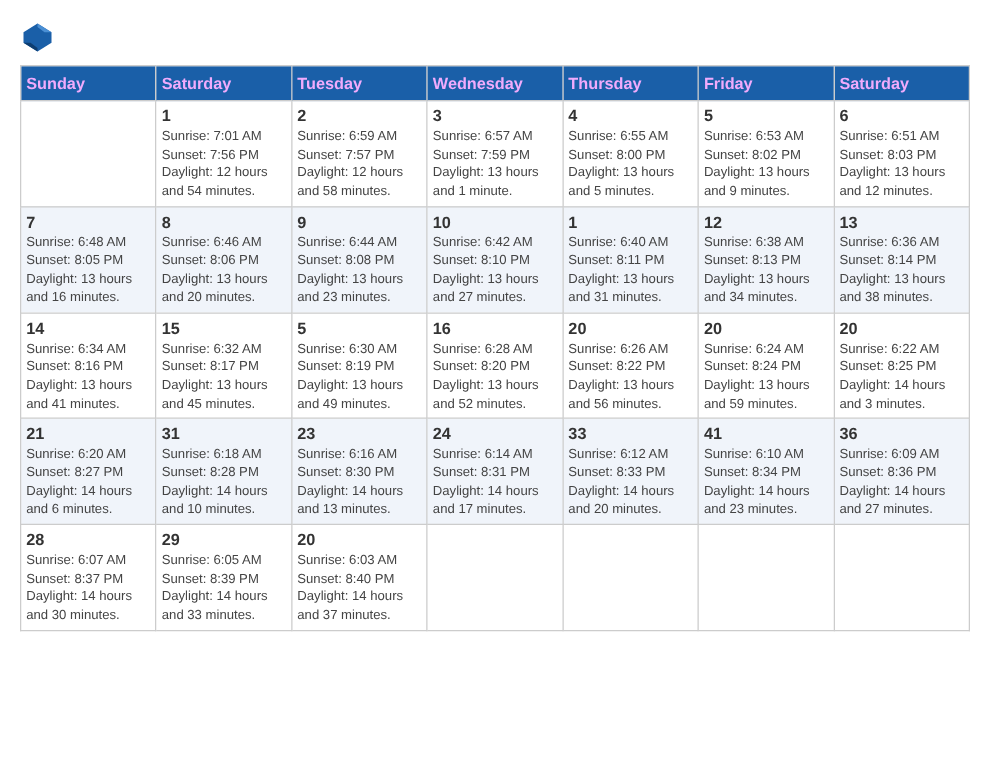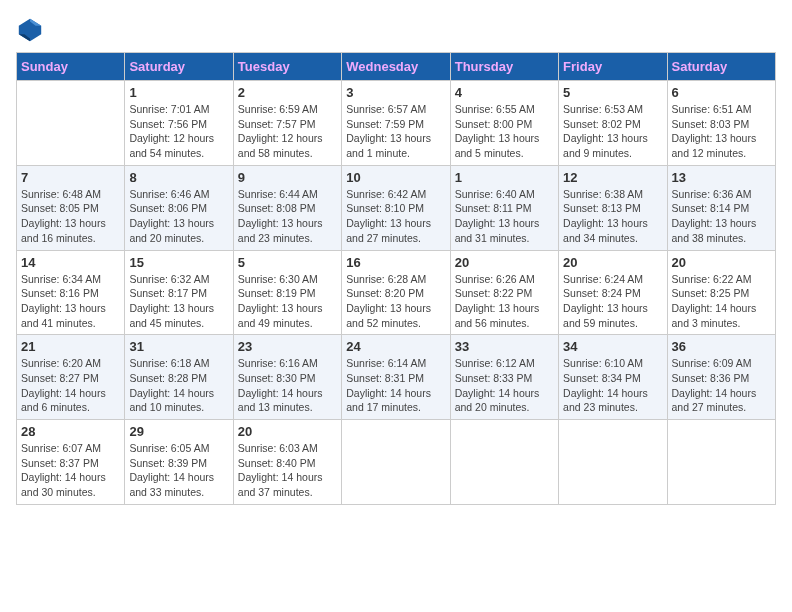--- a/index.html
+++ b/index.html
@@ -234,21 +234,21 @@
         </td>
         <td>
           <div class="day-number">24</div>
           <div class="day-info">Sunrise: 6:14 AM<br>Sunset: 8:31 PM<br>Daylight: 14 hours and 17 minutes.</div>
         </td>
         <td>
           <div class="day-number">33</div>
           <div class="day-info">Sunrise: 6:12 AM<br>Sunset: 8:33 PM<br>Daylight: 14 hours and 20 minutes.</div>
         </td>
         <td>
-          <div class="day-number">34</div>
+          <div class="day-number">41</div>
           <div class="day-info">Sunrise: 6:10 AM<br>Sunset: 8:34 PM<br>Daylight: 14 hours and 23 minutes.</div>
         </td>
         <td>
           <div class="day-number">36</div>
           <div class="day-info">Sunrise: 6:09 AM<br>Sunset: 8:36 PM<br>Daylight: 14 hours and 27 minutes.</div>
         </td>
       </tr>
       <tr>
         <td>
           <div class="day-number">28</div>

